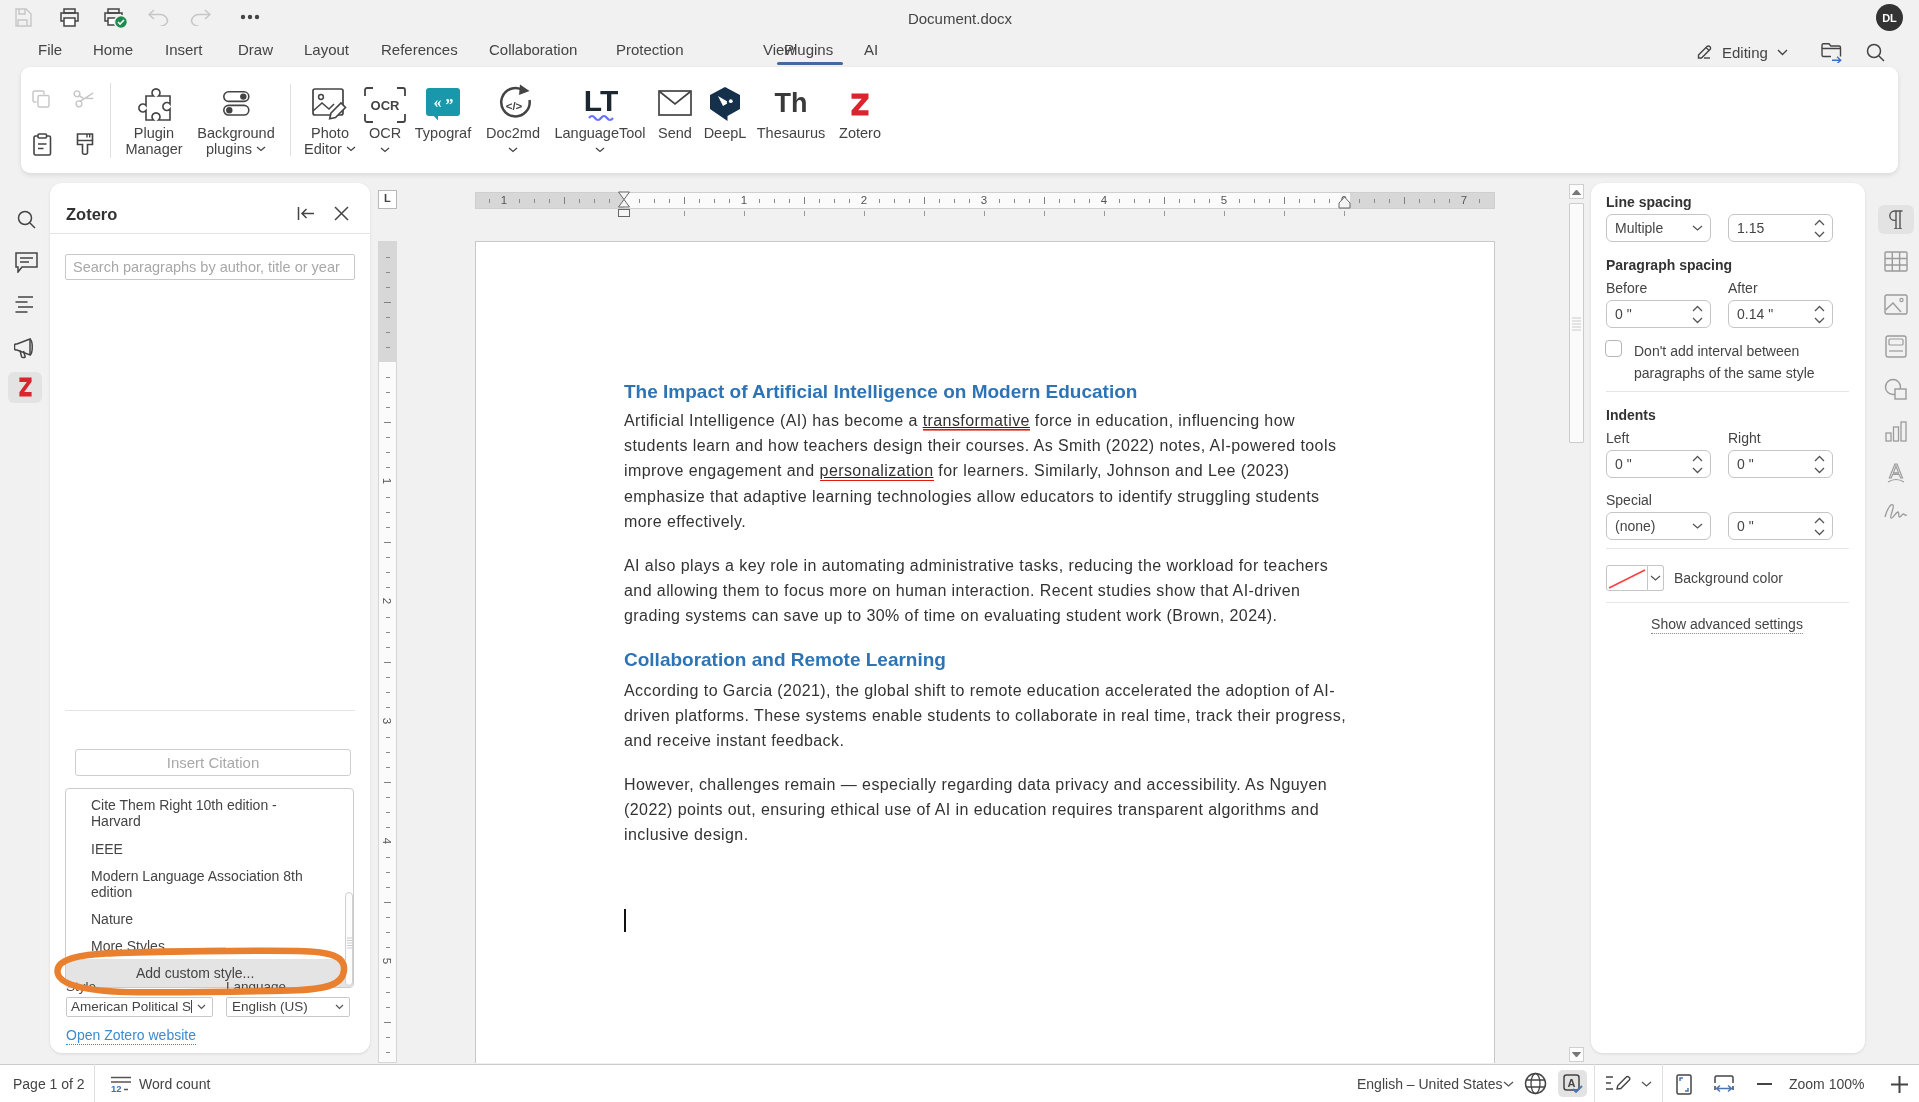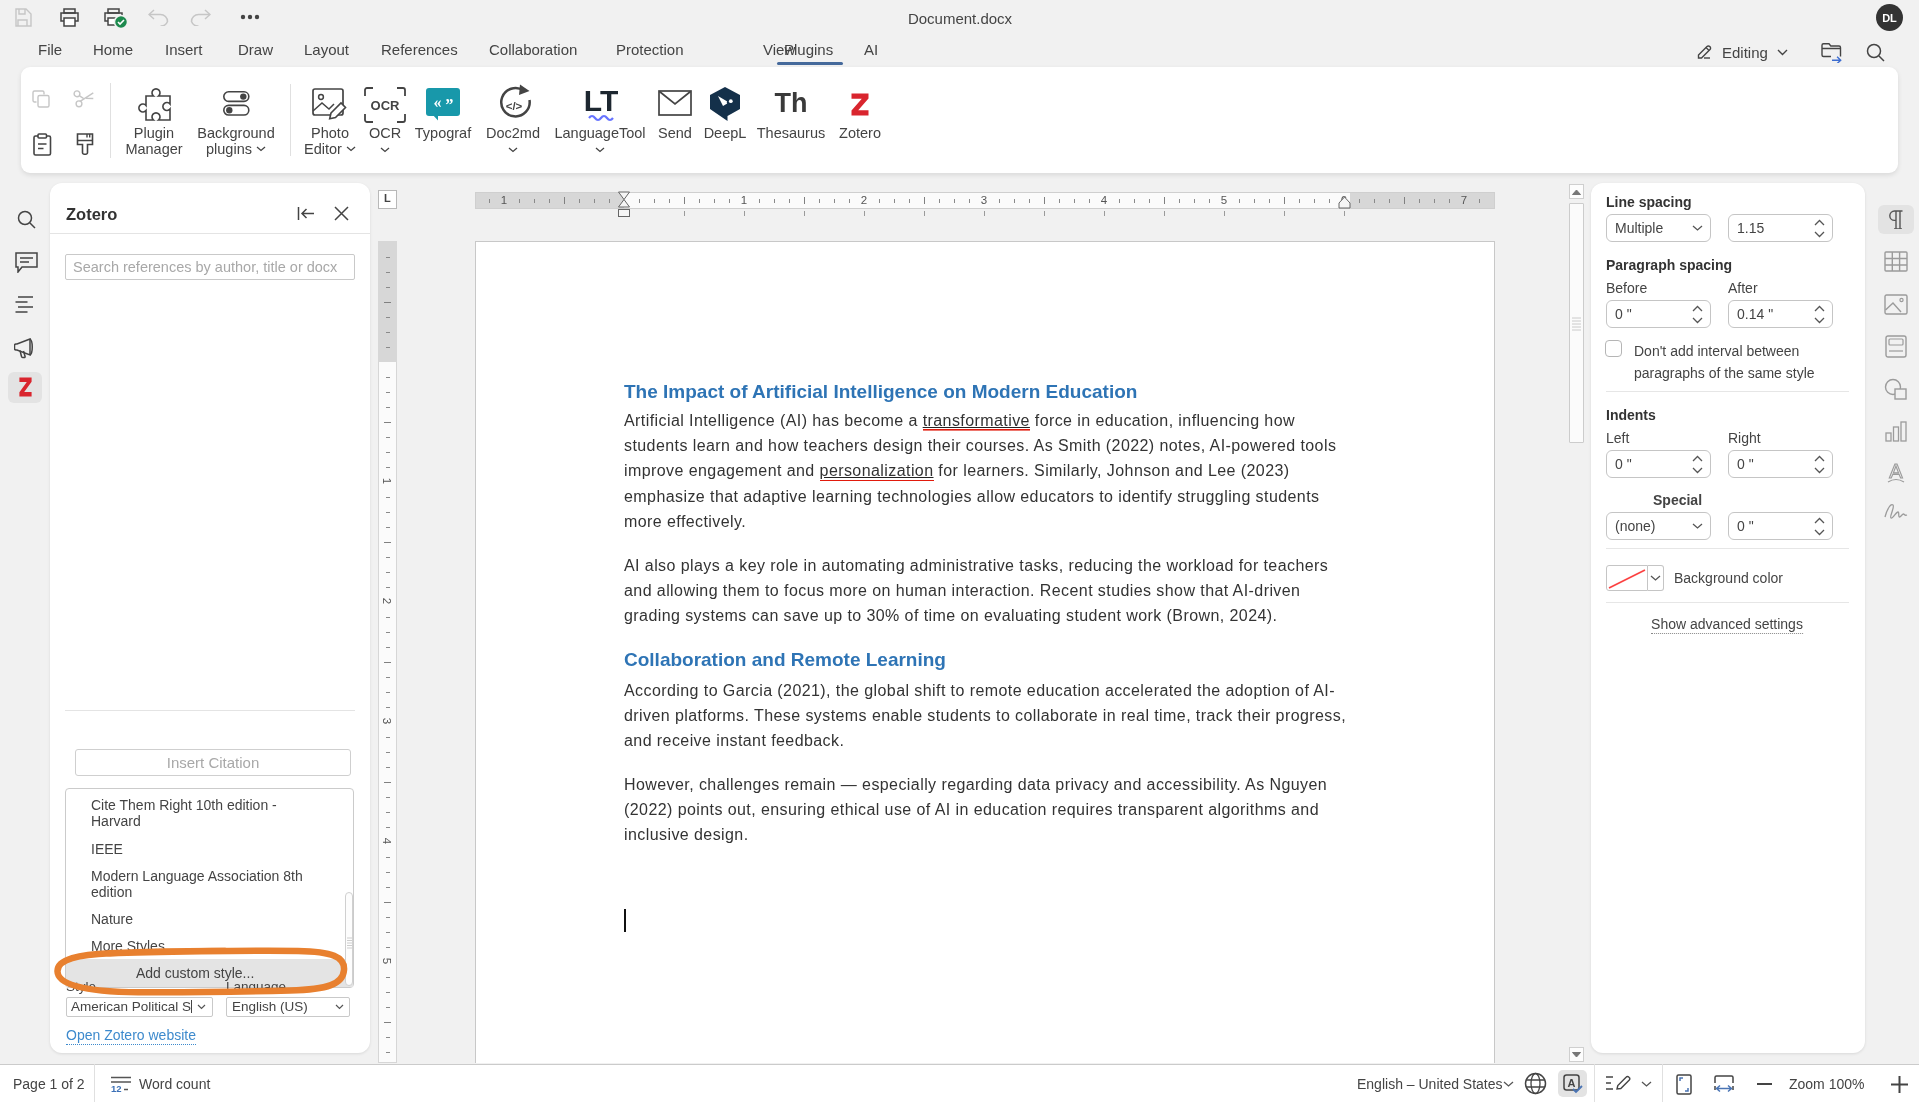--- a/index.html
+++ b/index.html
@@ -187,21 +187,21 @@
 <div style="position:absolute;left:66px;top:205px;font-size:16.5px;color:#333;font-weight:700;white-space:nowrap;">Zotero</div>
 <svg style="position:absolute;left:297px;top:206px;" width="18" height="15" viewBox="0 0 18 15" fill="none">
       <path d="M1.5 1 v13" stroke="#444" stroke-width="1.5"></path>
       <path d="M17 7.5 H5 M9.5 3 L5 7.5 l4.5 4.5" stroke="#444" stroke-width="1.5"></path>
     </svg>
 <svg style="position:absolute;left:334px;top:206px;" width="15" height="15" viewBox="0 0 15 15" fill="none">
       <path d="M1 1 L14 14 M14 1 L1 14" stroke="#444" stroke-width="1.5"></path>
     </svg>
 <div style="position:absolute;left:50px;top:233px;width:320px;height:1px;background:#e4e4e4;"></div>
 <div style="position:absolute;left:65px;top:254px;width:290px;height:26px;background:#fff;border:1px solid #c9c9c9;border-radius:2px;"></div>
-<div style="position:absolute;left:73px;top:259px;font-size:14.5px;color:#a8a8a8;font-weight:400;white-space:nowrap;">Search references by author, title or docx</div>
+<div style="position:absolute;left:73px;top:259px;font-size:14.5px;color:#a8a8a8;font-weight:400;white-space:nowrap;">Search paragraphs by author, title or year</div>
 <div style="position:absolute;left:65px;top:710px;width:290px;height:1px;background:#e4e4e4;"></div>
 <div style="position:absolute;left:75px;top:749px;width:276px;height:27px;border:1px solid #cfcfcf;border-radius:3px;background:#fff;"></div>
 <div style="position:absolute;left:213px;top:754px;transform:translateX(-50%);font-size:15px;color:#a8a8a8;font-weight:400;white-space:nowrap;">Insert Citation</div>
 <div style="position:absolute;left:65px;top:788px;width:289px;height:200px;border:1px solid #cbcbcb;border-radius:4px;background:#fff;overflow:hidden;"></div>
 <div style="position:absolute;left:91px;top:797px;font-size:14px;color:#444;font-weight:400;white-space:nowrap;">Cite Them Right 10th edition -</div>
 <div style="position:absolute;left:91px;top:813px;font-size:14px;color:#444;font-weight:400;white-space:nowrap;">Harvard</div>
 <div style="position:absolute;left:91px;top:841px;font-size:14px;color:#444;font-weight:400;white-space:nowrap;">IEEE</div>
 <div style="position:absolute;left:91px;top:868px;font-size:14px;color:#444;font-weight:400;white-space:nowrap;">Modern Language Association 8th</div>
 <div style="position:absolute;left:91px;top:884px;font-size:14px;color:#444;font-weight:400;white-space:nowrap;">edition</div>
 <div style="position:absolute;left:91px;top:911px;font-size:14px;color:#444;font-weight:400;white-space:nowrap;">Nature</div>
@@ -448,21 +448,21 @@
       <path d="M1 1 l4.5 4.5 L10 1" stroke="#555" stroke-width="1.3"></path>
     </svg>
 <div style="position:absolute;left:1728px;top:450px;width:105px;height:28px;border:1px solid #c5c5c5;border-radius:6px;background:#fff;"></div>
     <div style="position:absolute;left:1737px;top:456px;font-size:14px;color:#444;font-weight:400;white-space:nowrap;">0 "</div>
     <svg style="position:absolute;left:1814px;top:455px;" width="11" height="7" viewBox="0 0 11 7" fill="none">
       <path d="M1 6 l4.5 -4.5 L10 6" stroke="#555" stroke-width="1.3"></path>
     </svg>
     <svg style="position:absolute;left:1814px;top:467px;" width="11" height="7" viewBox="0 0 11 7" fill="none">
       <path d="M1 1 l4.5 4.5 L10 1" stroke="#555" stroke-width="1.3"></path>
     </svg>
-<div style="position:absolute;left:1606px;top:492px;font-size:14px;color:#444;font-weight:700;white-space:nowrap;margin-left:47px;">Special</div>
+<div style="position:absolute;left:1606px;top:492px;font-size:14px;color:#444;font-weight:400;white-space:nowrap;">Special</div>
 <div style="position:absolute;left:1606px;top:512px;width:105px;height:28px;border:1px solid #c5c5c5;border-radius:6px;background:#fff;"></div>
     <div style="position:absolute;left:1615px;top:518px;font-size:14px;color:#444;font-weight:400;white-space:nowrap;">(none)</div>
     <svg style="position:absolute;left:1692px;top:523px;" width="11" height="7" viewBox="0 0 11 7" fill="none">
       <path d="M1 1 l4.5 4 L10 1" stroke="#555" stroke-width="1.3"></path>
     </svg>
 <div style="position:absolute;left:1728px;top:512px;width:105px;height:28px;border:1px solid #c5c5c5;border-radius:6px;background:#fff;"></div>
     <div style="position:absolute;left:1737px;top:518px;font-size:14px;color:#444;font-weight:400;white-space:nowrap;">0 "</div>
     <svg style="position:absolute;left:1814px;top:517px;" width="11" height="7" viewBox="0 0 11 7" fill="none">
       <path d="M1 6 l4.5 -4.5 L10 6" stroke="#555" stroke-width="1.3"></path>
     </svg>

